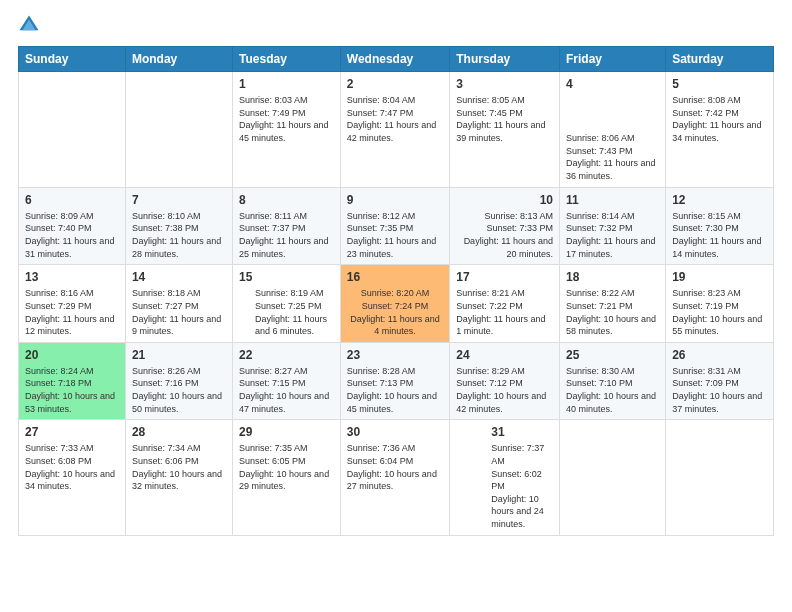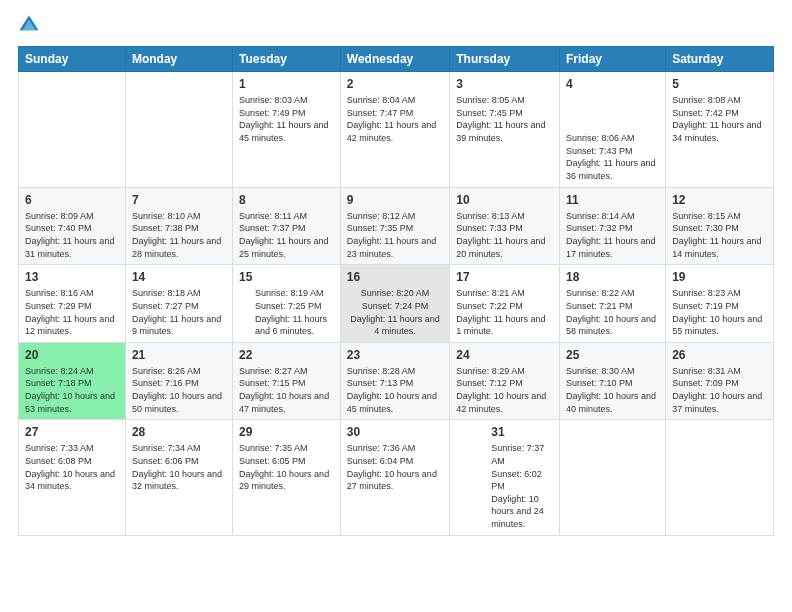--- a/index.html
+++ b/index.html
@@ -193,21 +193,21 @@
             <div class="day-info" style="white-space: pre-line;">Sunrise: 8:11 AM
 Sunset: 7:37 PM
 Daylight: 11 hours and 25 minutes.</div>
           </td>
           <td style="background: rgb(245, 248, 251);">
             <span class="day-num">9</span>
             <div class="day-info" style="white-space: pre-line;">Sunrise: 8:12 AM
 Sunset: 7:35 PM
 Daylight: 11 hours and 23 minutes.</div>
           </td>
-          <td style="background: rgb(245, 248, 251);">
+          <td style="background: rgb(245, 248, 251); text-align: right;">
             <span class="day-num">10</span>
             <div class="day-info" style="white-space: pre-line;">Sunrise: 8:13 AM
 Sunset: 7:33 PM
 Daylight: 11 hours and 20 minutes.</div>
           </td>
           <td style="background: rgb(245, 248, 251);">
             <span class="day-num">11</span>
             <div class="day-info" style="white-space: pre-line;">Sunrise: 8:14 AM
 Sunset: 7:32 PM
 Daylight: 11 hours and 17 minutes.</div>
@@ -231,21 +231,21 @@
             <div class="day-info" style="white-space: pre-line;">Sunrise: 8:18 AM
 Sunset: 7:27 PM
 Daylight: 11 hours and 9 minutes.</div>
           </td>
           <td style="background: rgb(255, 255, 255);">
             <span class="day-num">15</span>
             <div class="day-info" style="white-space: pre-line; margin-left: 16px;">Sunrise: 8:19 AM
 Sunset: 7:25 PM
 Daylight: 11 hours and 6 minutes.</div>
           </td>
-          <td style="background: #e5e5e5;">
+          <td style="background: #fdba74;">
             <span class="day-num">16</span>
             <div class="day-info" style="white-space: pre-line; text-align: center;">Sunrise: 8:20 AM
 Sunset: 7:24 PM
 Daylight: 11 hours and 4 minutes.</div>
           </td>
           <td style="background: rgb(255, 255, 255);">
             <span class="day-num">17</span>
             <div class="day-info" style="white-space: pre-line;">Sunrise: 8:21 AM
 Sunset: 7:22 PM
 Daylight: 11 hours and 1 minute.</div>

